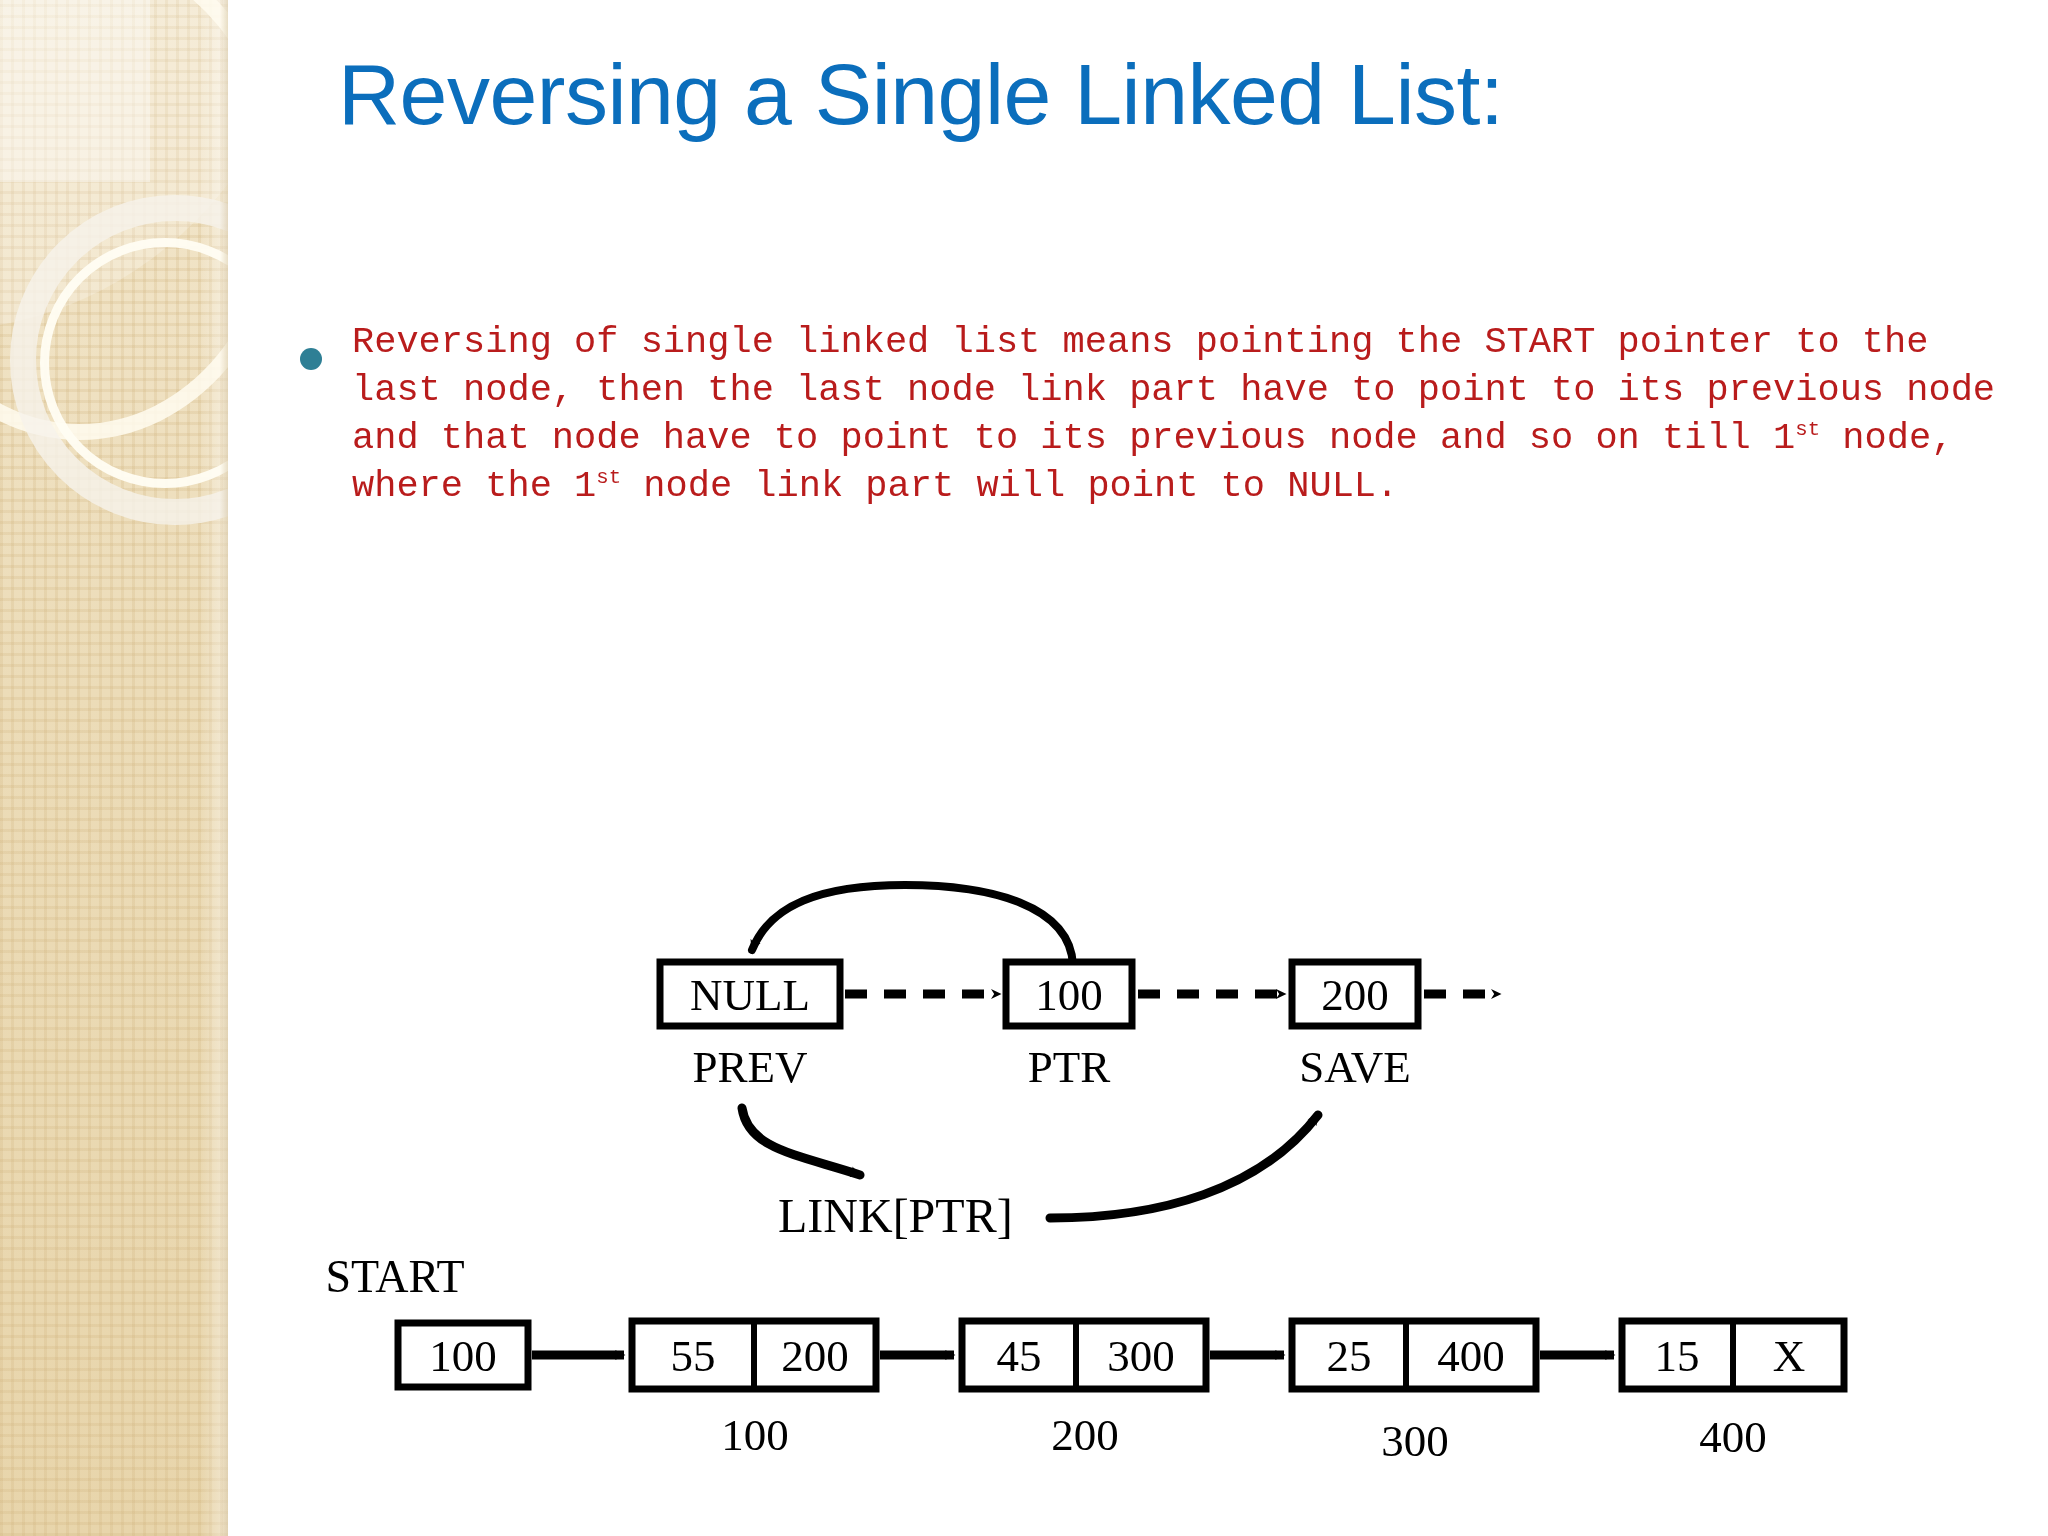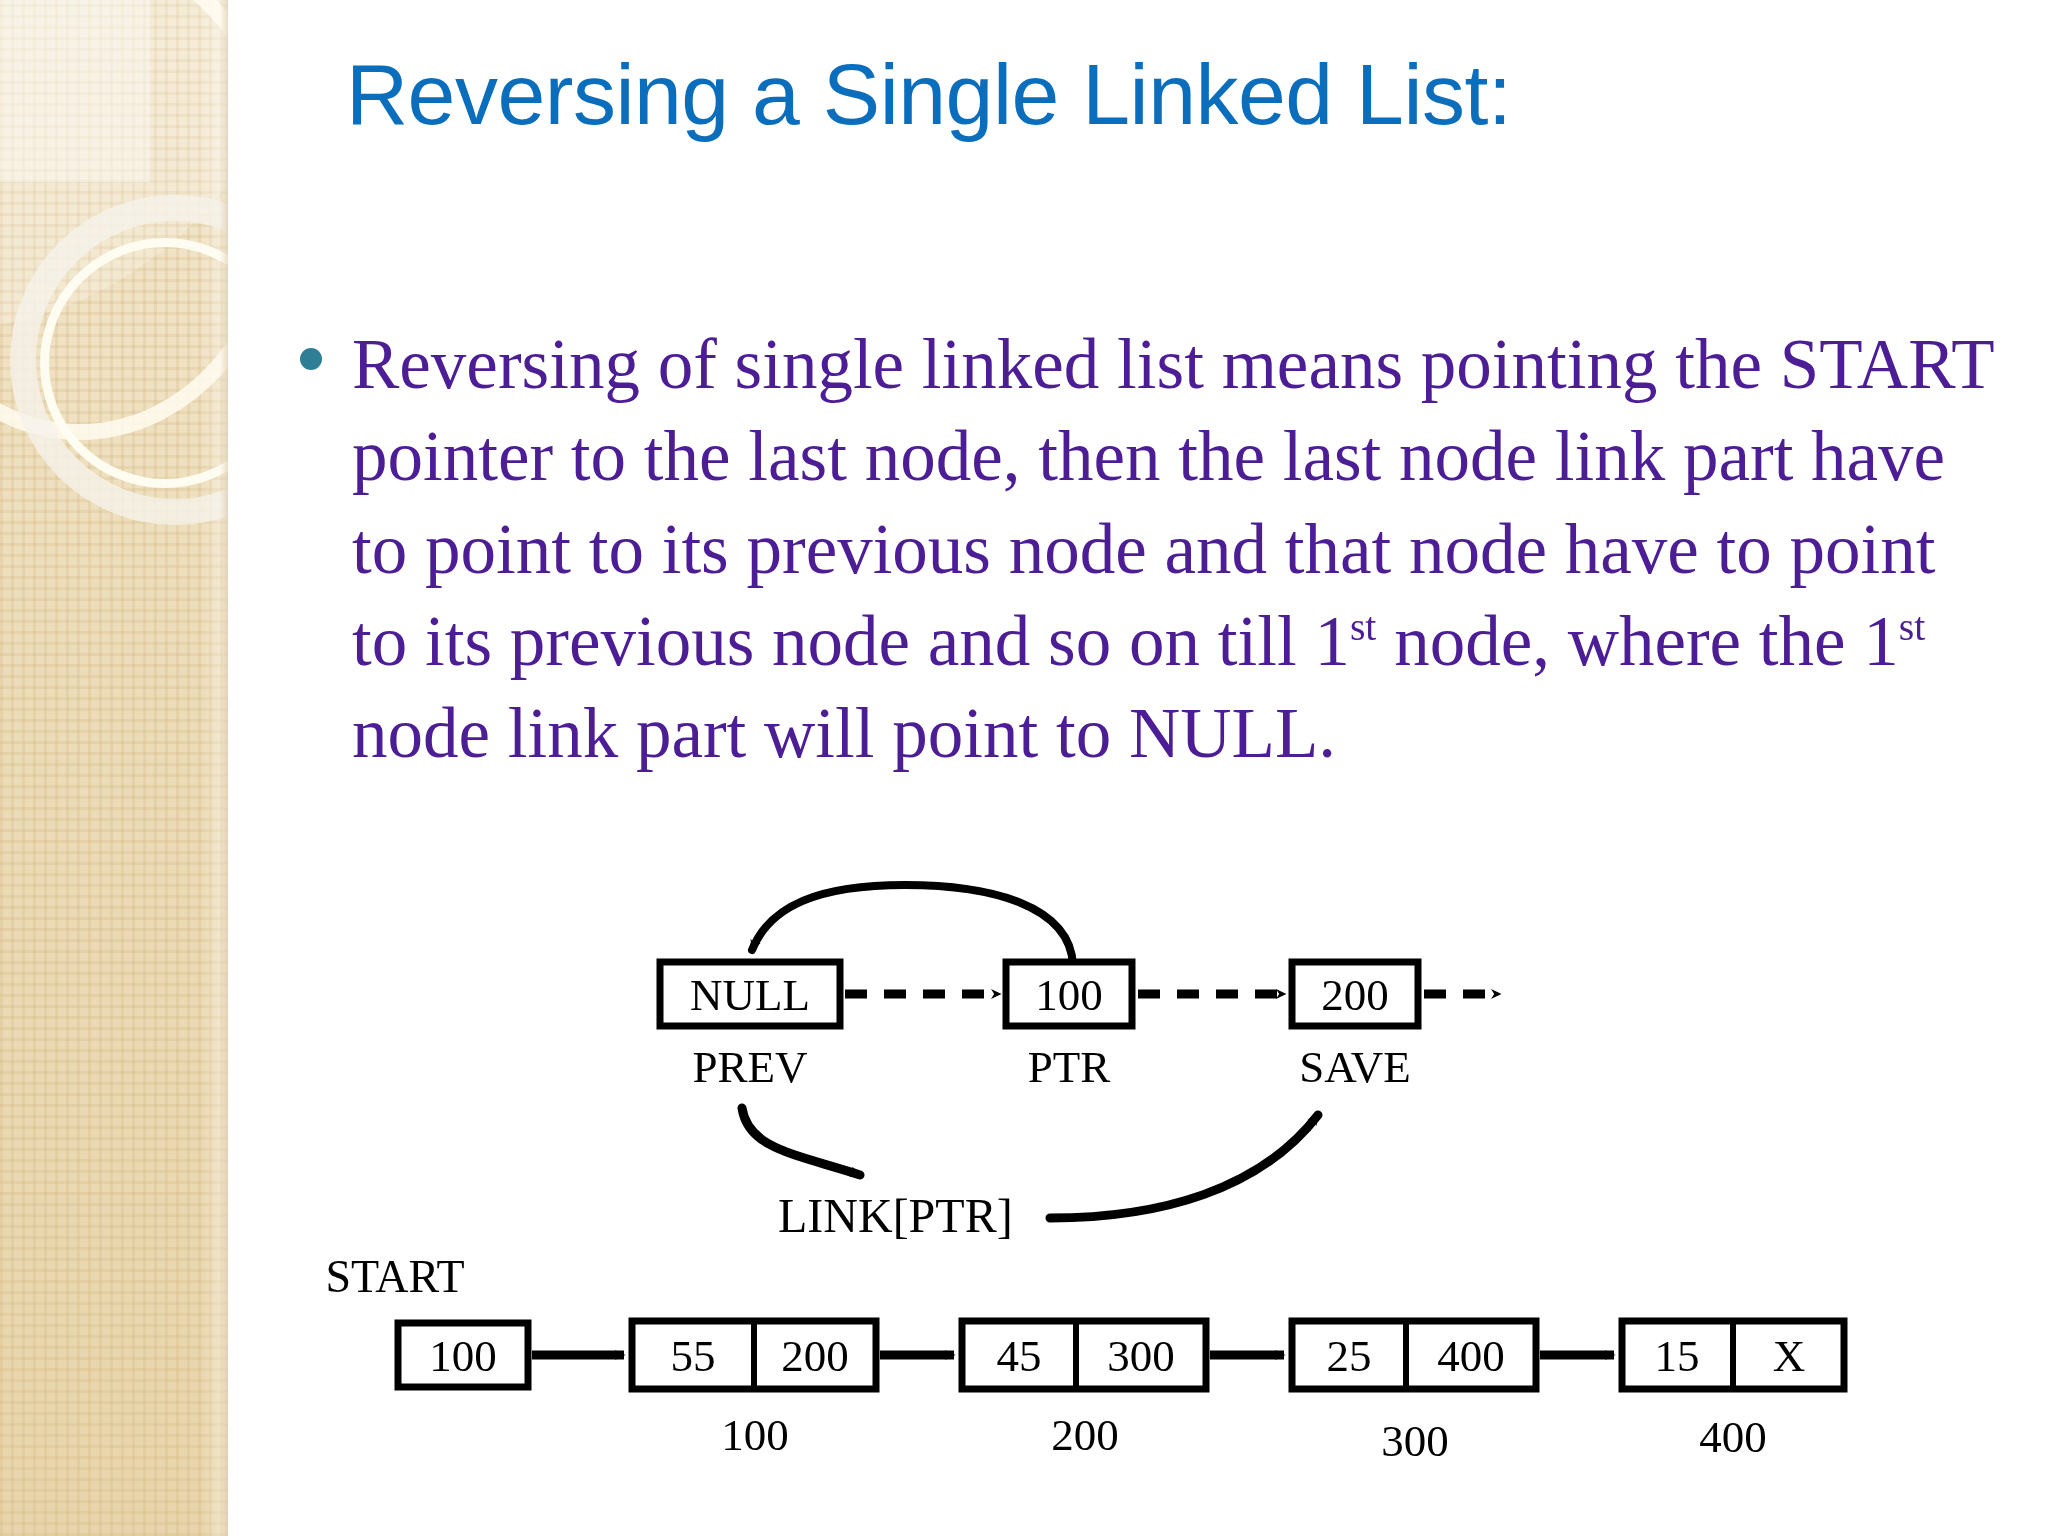--- a/index.html
+++ b/index.html
@@ -53,37 +53,36 @@
   }
 
   
   #title{
     position:absolute;left:338px;top:52px;width:1470px;
     font-family:"Liberation Sans", sans-serif;
     font-size:86px;line-height:0.98;
     color:#0b6ebc;
     letter-spacing:-0.5px;
     white-space:pre-wrap;
-    margin-left:8px;
   }
 
   
   #bullet-row{
     position:absolute;left:300px;top:318px;width:1700px;
     display:flex;align-items:flex-start;
   }
   #bullet-dot{
     width:22px;height:22px;border-radius:50%;
     background:#2e7f95;
     flex:0 0 auto;margin-top:30px;margin-right:30px;
   }
   #body-text{
-    font-family:Liberation Serif, serif;
-    font-size:71px;line-height:1.30;
-    color:#4c1d95;
+    font-family:Liberation Mono, monospace;
+    font-size:37px;line-height:1.30;
+    color:#b91c1c;
     width:1650px;
   }
   #body-text sup{font-size:0.56em;vertical-align:super;line-height:0;}
 
   
   #diagram-layer{
     position:absolute;left:0;top:0;width:2048px;height:1536px;
     pointer-events:none;
   }
   .dgm-text{

